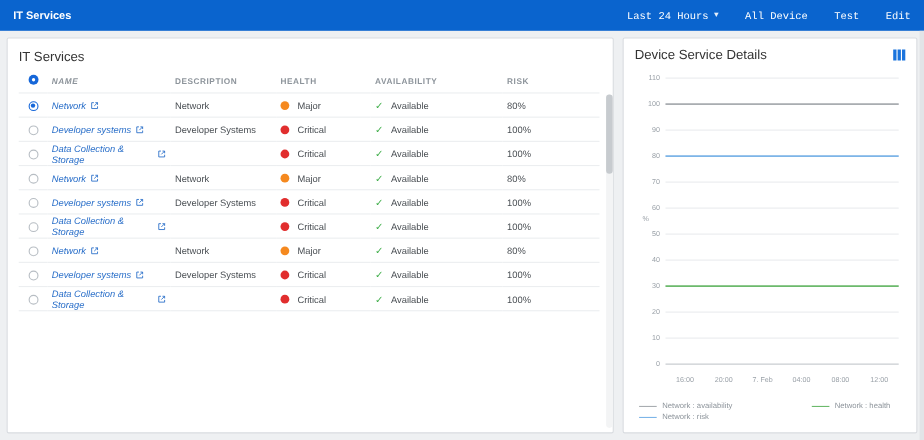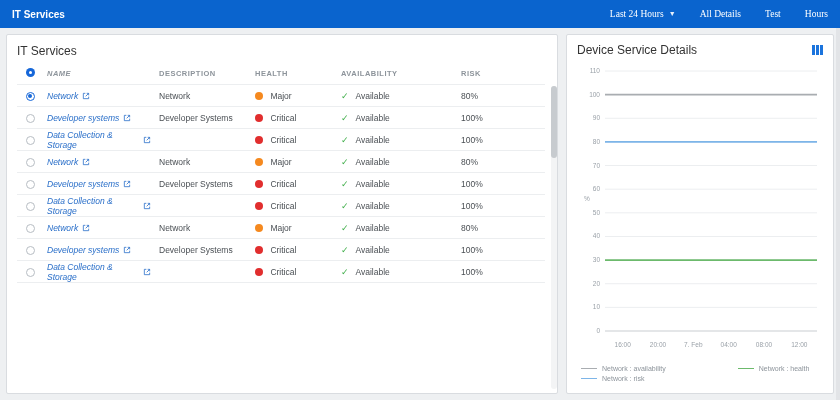--- a/index.html
+++ b/index.html
@@ -21,21 +21,21 @@
     height: 100%; border: none; background: #1b74dd; color: #fff;
     font-size: 9.5px; padding: 0 16px; cursor: pointer;
     display: flex; align-items: center; gap: 6px;
     font-family: "Liberation Sans", sans-serif;
   }
   .topbar-right { display: flex; align-items: center; height: 100%; }
   .topbar-right button {
     background: transparent; border: none; color: #fff; font-size: 9.5px;
     height: 100%; padding: 0 12px; cursor: pointer;
     display: flex; align-items: center; gap: 5px;
-    font-family: Liberation Serif, serif;
+    font-family: Liberation Mono, monospace;
     text-align: right;
   }
   .caret { font-size: 7px; opacity: .9; }
   
   .main { display: flex; gap: 8px; padding: 6px; height: 372px; }
   .card {
     background: #fff; border: 1px solid #d9dcе0; border: 1px solid #d9dce0;
     border-radius: 2px; height: 360px;
   }
   .card.left { width: 552px; padding: 9px 0 0 10px; display: flex; flex-direction: column; }
@@ -105,23 +105,23 @@
 
 <header class="topbar">
   <div class="topbar-left">
     <span class="app-title">IT Services</span>
   </div>
   <div class="topbar-right">
     <button>
       <span>Last 24 Hours</span>
       <span class="caret">▼</span>
     </button>
-    <button>All Details</button>
+    <button>All Device</button>
     <button>Test</button>
-    <button>Hours</button>
+    <button>Edit</button>
   </div>
 </header>
 
 <main class="main">
 
   <section class="card left">
     <h2 class="panel-title">IT Services</h2>
     <div class="table-wrap">
       <table>
         <thead>

